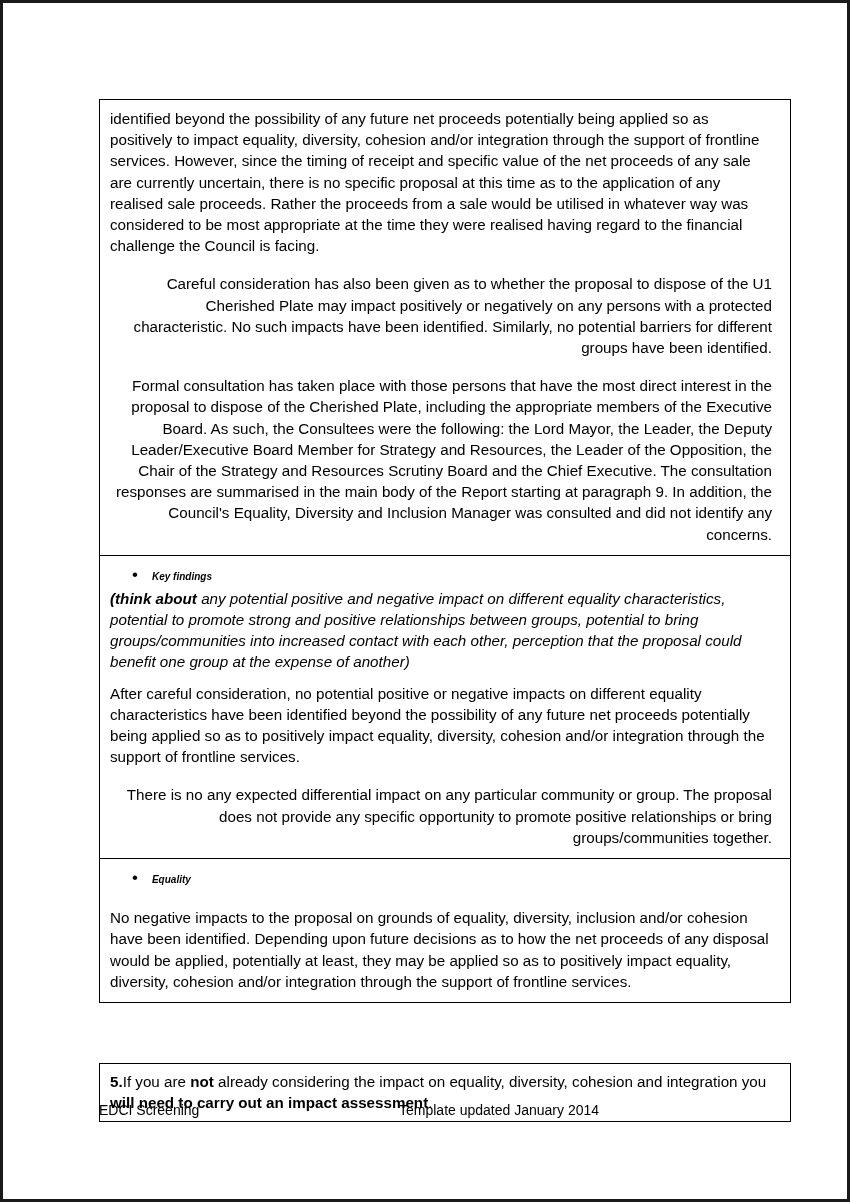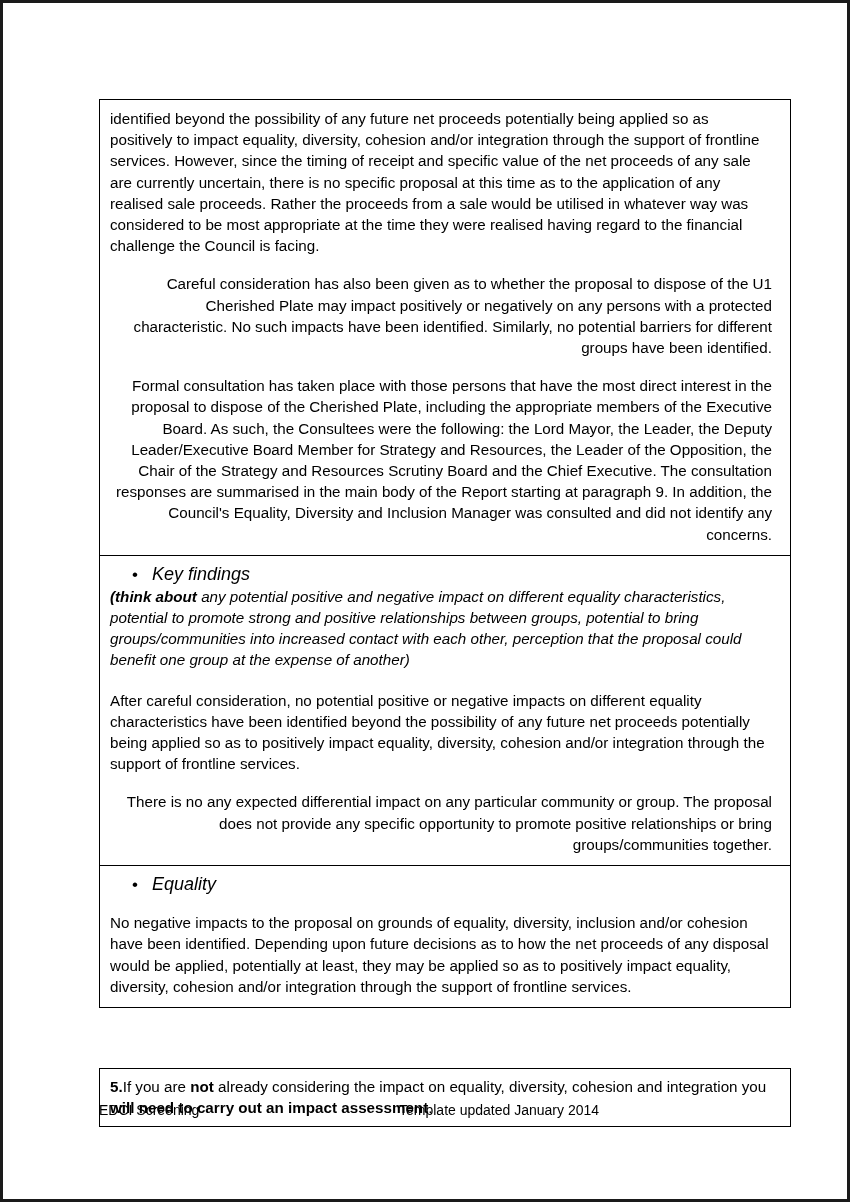--- a/index.html
+++ b/index.html
@@ -50,23 +50,23 @@
     align-items: baseline;
     margin: 0 0 0 0;
     padding-left: 22px;
   }
   .bullet-dot {
     font-size: 17px;
     line-height: 21px;
     margin-right: 14px;
   }
   .bullet-label {
-    font-weight: normal;
+    font-weight: bold;
     font-style: italic;
-    font-size: 18px;
+    font-size: 10px;
     line-height: 21px;
   }
   .thinkabout {
     font-size: 15.2px;
     line-height: 21.2px;
     font-style: italic;
     margin-top: 1px;
   }
   .thinkabout b {
     font-weight: bold;
@@ -121,21 +121,21 @@
 
     <div class="section">
       <div class="bullet-head">
         <span class="bullet-dot">•</span>
         <span class="bullet-label">Key findings</span>
       </div>
       <div class="thinkabout">
         <b>(think about</b>
         <span>any potential positive and negative impact on different equality characteristics, potential to promote strong and positive relationships between groups, potential to bring groups/communities into increased contact with each other, perception that the proposal could benefit one group at the expense of another)</span>
       </div>
-      <p style="margin-top:19px">After careful consideration, no potential positive or negative impacts on different equality characteristics have been identified beyond the possibility of any future net proceeds potentially being applied so as to positively impact equality, diversity, cohesion and/or integration through the support of frontline services.</p>
+      <p style="margin-top:10px">After careful consideration, no potential positive or negative impacts on different equality characteristics have been identified beyond the possibility of any future net proceeds potentially being applied so as to positively impact equality, diversity, cohesion and/or integration through the support of frontline services.</p>
       <p>There is no any expected differential impact on any particular community or group. The proposal does not provide any specific opportunity to promote positive relationships or bring groups/communities together.</p>
     </div>
 
     <div class="section">
       <div class="bullet-head">
         <span class="bullet-dot">•</span>
         <span class="bullet-label">Equality</span>
       </div>
       <p style="margin-top:17px">No negative impacts to the proposal on grounds of equality, diversity, inclusion and/or cohesion have been identified. Depending upon future decisions as to how the net proceeds of any disposal would be applied, potentially at least, they may be applied so as to positively impact equality, diversity, cohesion and/or integration through the support of frontline services.</p>
     </div>

